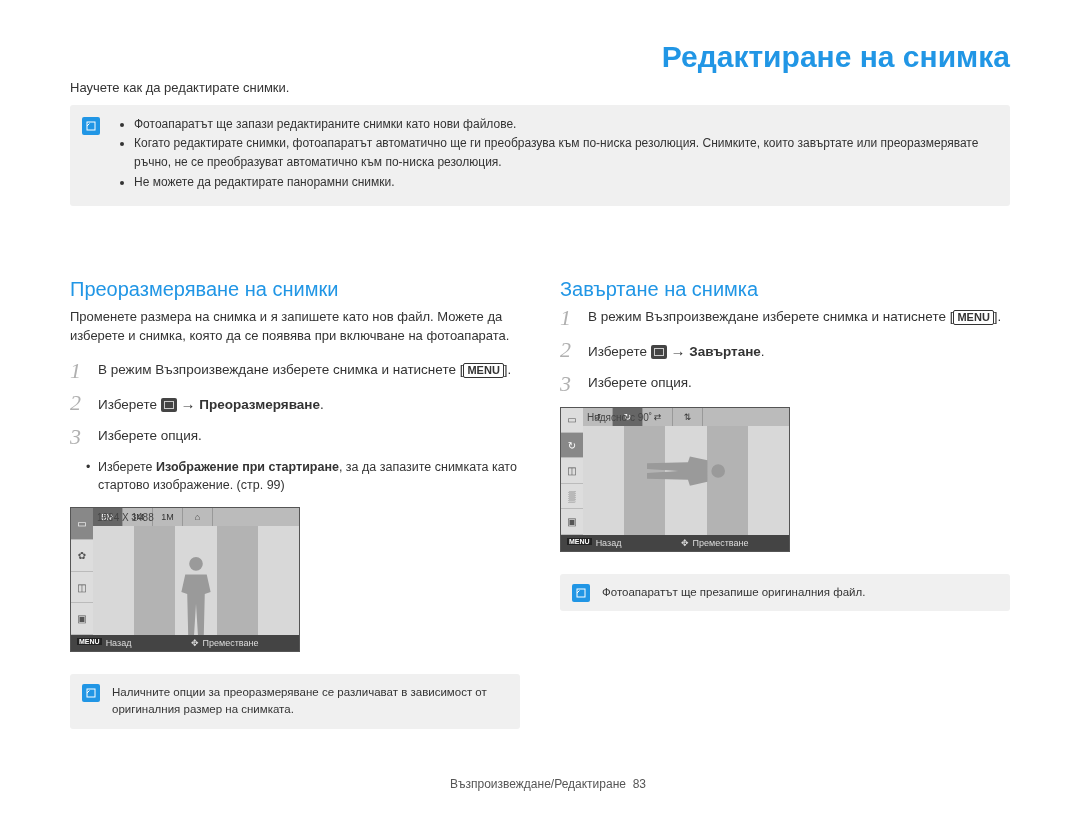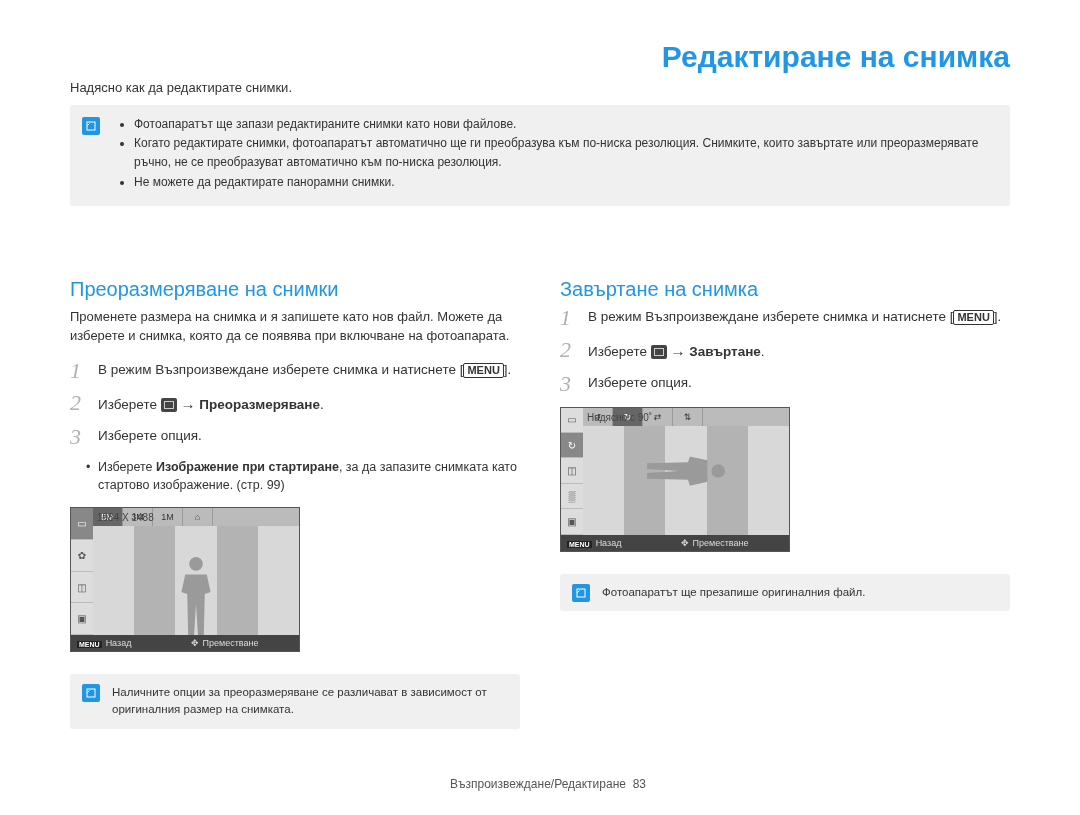--- a/index.html
+++ b/index.html
@@ -205,21 +205,21 @@
     clear: both;
     background: #444;
     color: #ddd;
     display: flex;
     font-size: 9px;
   }
   .lcd .footer .f1, .lcd .footer .f2 {
     flex: 1;
     padding: 3px 6px;
     display:flex;
-    align-items:flex-end;
+    align-items:flex-start;
     gap:4px;
   }
   .lcd .footer .menu-key {
     background:#222; color:#fff; font-size:7px; padding:0 2px; font-weight:bold;
   }
 
   .small-note {
     background: #f0f0f0;
     border-radius: 3px;
     padding: 10px 12px 10px 42px;
@@ -239,21 +239,21 @@
     color: #555;
     margin-left: 8px;
   }
 </style>
 </head>
 <body>
 
 <div class="page">
 
   <h1 class="page-title">Редактиране на снимка</h1>
-  <div class="intro">Надясно как да редактирате снимки.</div>
+  <div class="intro">Научете как да редактирате снимки.</div>
 
   <div class="note-box">
     <div class="note-icon">
       <svg viewBox="0 0 24 24">
           <rect x="4" y="4" width="16" height="16" fill="none" stroke="#fff" stroke-width="2"></rect>
           <line x1="9" y1="7" x2="4" y2="12" stroke="#fff" stroke-width="2"></line>
         </svg>
     </div>
     <ul class="note-list">
       <li>Фотоапаратът ще запази редактираните снимки като нови файлове.</li>

